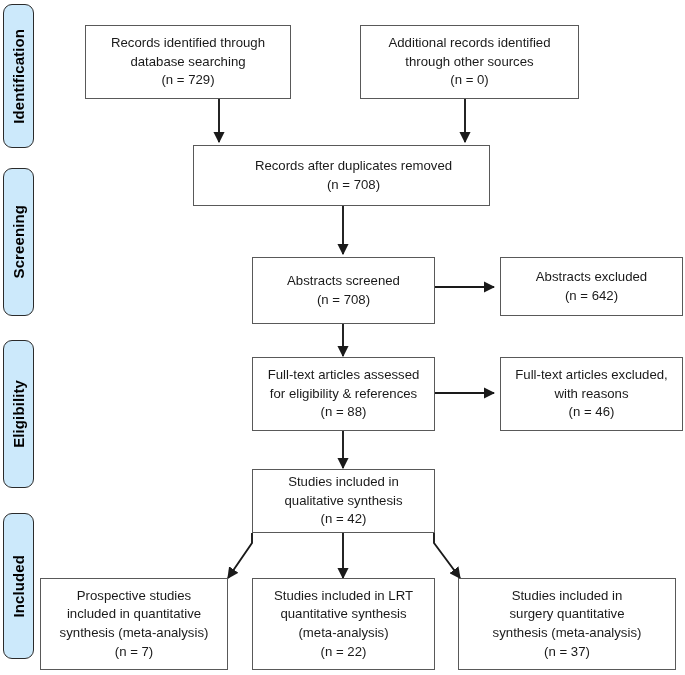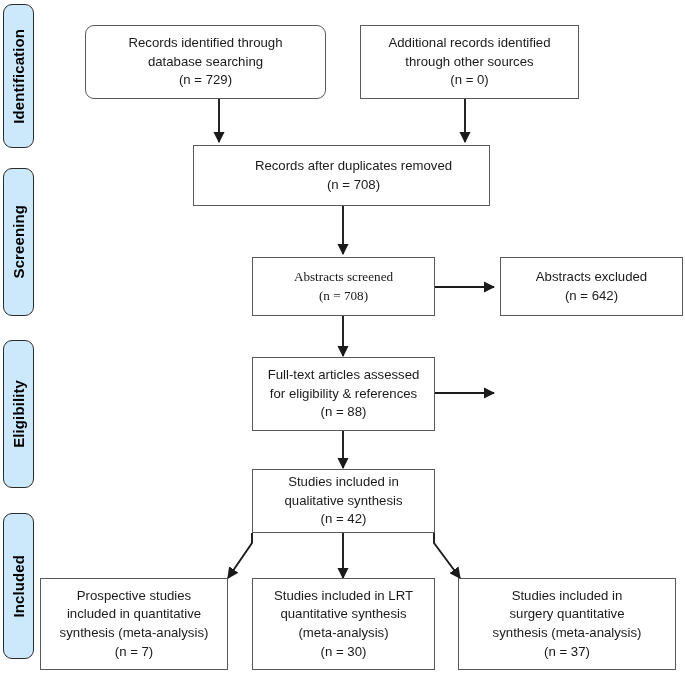--- a/index.html
+++ b/index.html
@@ -105,72 +105,77 @@
       <line x1="343" y1="431" x2="343" y2="468"></line>
 
       <line x1="343" y1="533" x2="343" y2="578"></line>
 
       <path d="M 252 533 L 252 543 L 228 578"></path>
 
       <path d="M 434 533 L 434 543 L 460 578"></path>
     </g>
   </svg>
 
-  <div class="flow-box" style="left:85px; top:25px; width:241px; height:74px;border-radius:9px;">
+  <div class="flow-box" style="left:85px; top:25px; width:206px; height:74px;">
     <span class="box-text">Records identified through
 database searching
 (n = 729)</span>
   </div>
 
   <div class="flow-box" style="left:360px; top:25px; width:219px; height:74px;">
     <span class="box-text">Additional records identified
 through other sources
 (n = 0)</span>
   </div>
 
   <div class="flow-box" style="left:193px; top:145px; width:297px; height:61px;padding-left:30px;">
     <span class="box-text">Records after duplicates removed
 (n = 708)</span>
   </div>
 
-  <div class="flow-box" style="left:252px; top:257px; width:183px; height:59px;font-family:Liberation Serif, serif;">
+  <div class="flow-box" style="left:252px; top:257px; width:183px; height:67px;">
     <span class="box-text">Abstracts screened
 (n = 708)</span>
   </div>
 
   <div class="flow-box" style="left:500px; top:257px; width:183px; height:59px;">
     <span class="box-text">Abstracts excluded
 (n = 642)</span>
   </div>
 
   <div class="flow-box" style="left:252px; top:357px; width:183px; height:74px;justify-content:center;">
     <span class="box-text">Full-text articles assessed
 for eligibility &amp; references
 (n = 88)</span>
   </div>
 
+  <div class="flow-box" style="left:500px; top:357px; width:183px; height:74px;">
+    <span class="box-text">Full-text articles excluded,
+with reasons
+(n = 46)</span>
+  </div>
 
   <div class="flow-box" style="left:252px; top:469px; width:183px; height:64px;">
     <span class="box-text">Studies included in
 qualitative synthesis
 (n = 42)</span>
   </div>
 
   <div class="flow-box" style="left:40px; top:578px; width:188px; height:92px;">
     <span class="box-text">Prospective studies
 included in quantitative
 synthesis (meta-analysis)
 (n = 7)</span>
   </div>
 
   <div class="flow-box" style="left:252px; top:578px; width:183px; height:92px;">
     <span class="box-text">Studies included in LRT
 quantitative synthesis
 (meta-analysis)
-(n = 30)</span>
+(n = 22)</span>
   </div>
 
   <div class="flow-box" style="left:458px; top:578px; width:218px; height:92px;">
     <span class="box-text">Studies included in
 surgery quantitative
 synthesis (meta-analysis)
 (n = 37)</span>
   </div>
 
 </div>

